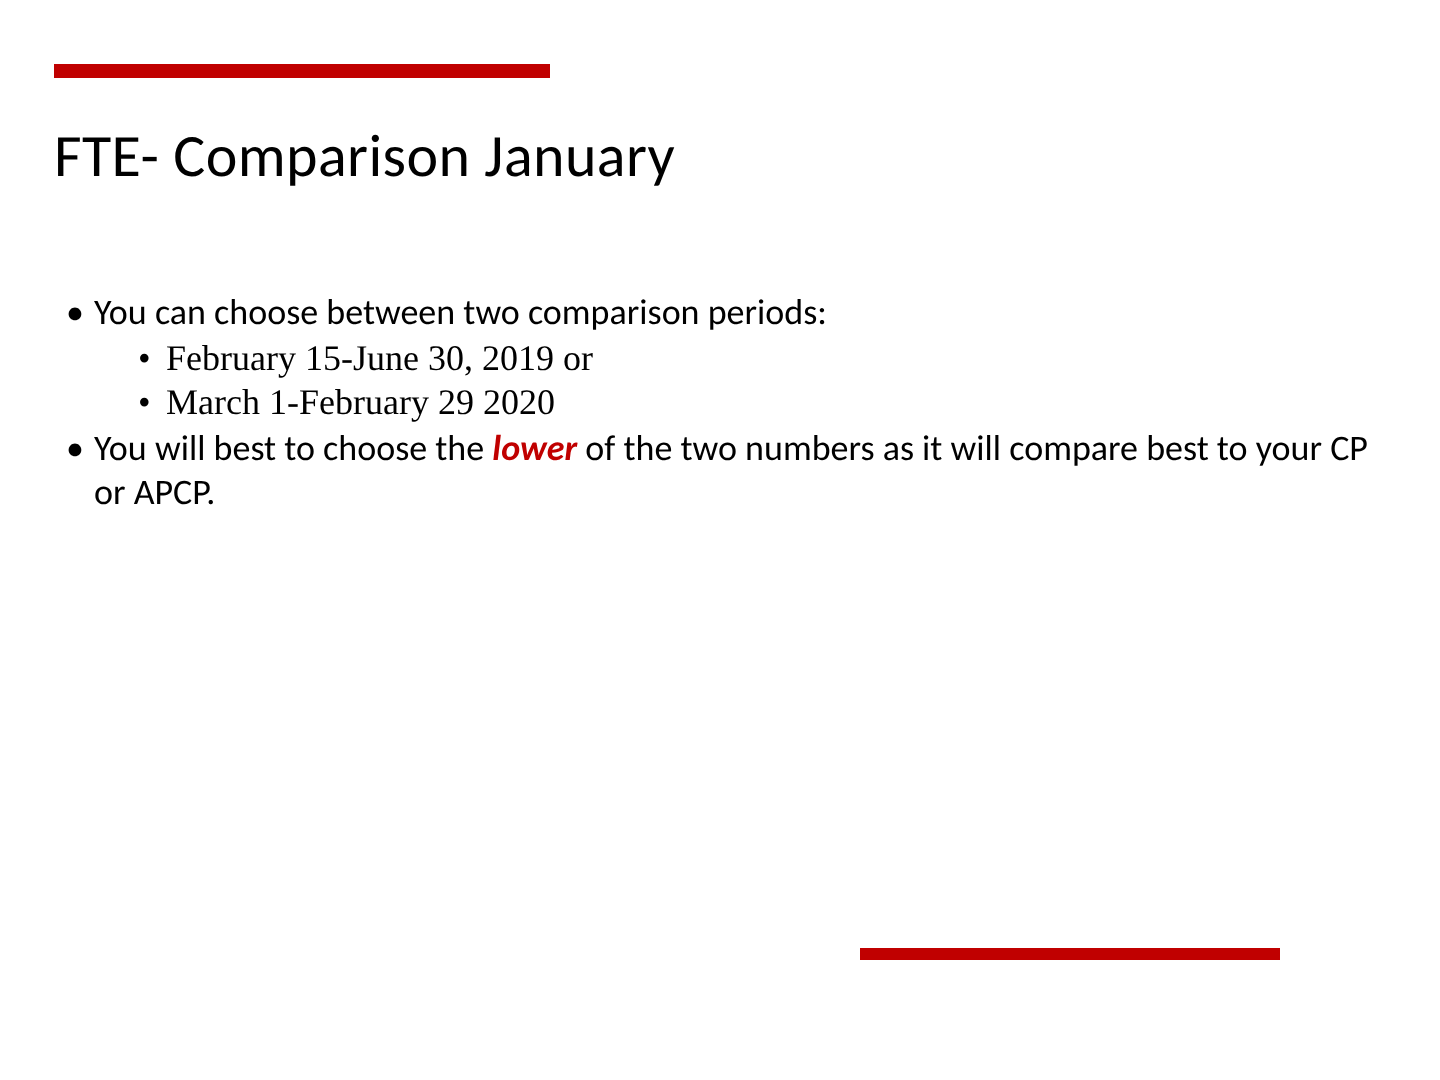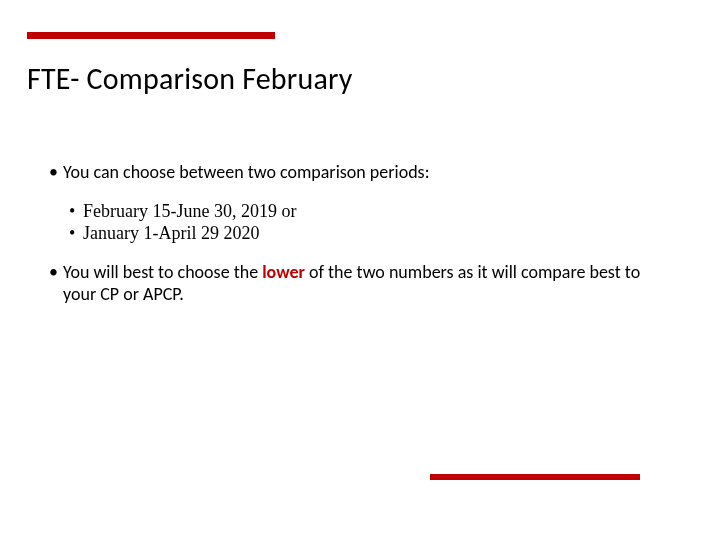--- a/index.html
+++ b/index.html
@@ -45,55 +45,56 @@
     position: absolute;
     top: 145px;
     left: 27px;
     width: 660px;
     font-size: 18px;
     line-height: 1.25;
   }
   .b1 {
     padding-left: 20px;
     text-indent: -14px;
-    margin: 16px;
+    margin: 0;
   }
   .b2 {
     padding-left: 56px;
     text-indent: -14px;
     margin: 0;
     font-family: Liberation Serif, serif;
   }
   .bullet-dot {
     display: inline-block;
     width: 14px;
     text-indent: 0;
   }
   .lower {
     font-weight: 700;
+    font-style: italic;
   }
 </style>
 </head>
 <body>
 
 <div class="slide">
 
   <div class="accent-top" style="background:#c00000"></div>
 
-  <div class="title">FTE- Comparison February</div>
+  <div class="title">FTE- Comparison January</div>
 
   <div class="body">
     <p class="b1">
       <span class="bullet-dot">•</span><span>You can choose between two comparison periods:</span>
     </p>
     <p class="b2">
       <span class="bullet-dot">•</span><span>February 15-June 30, 2019 or</span>
     </p>
     <p class="b2">
-      <span class="bullet-dot">•</span><span>January 1-April 29 2020</span>
+      <span class="bullet-dot">•</span><span>March 1-February 29 2020</span>
     </p>
     <p class="b1">
       <span class="bullet-dot">•</span><span>You will best to choose the </span><span class="lower" style="color:#c00000">lower</span><span> of the two numbers as it will compare best to your CP or APCP.</span>
     </p>
   </div>
 
   <div class="accent-bottom" style="background:#c00000"></div>
 
 </div>
 

